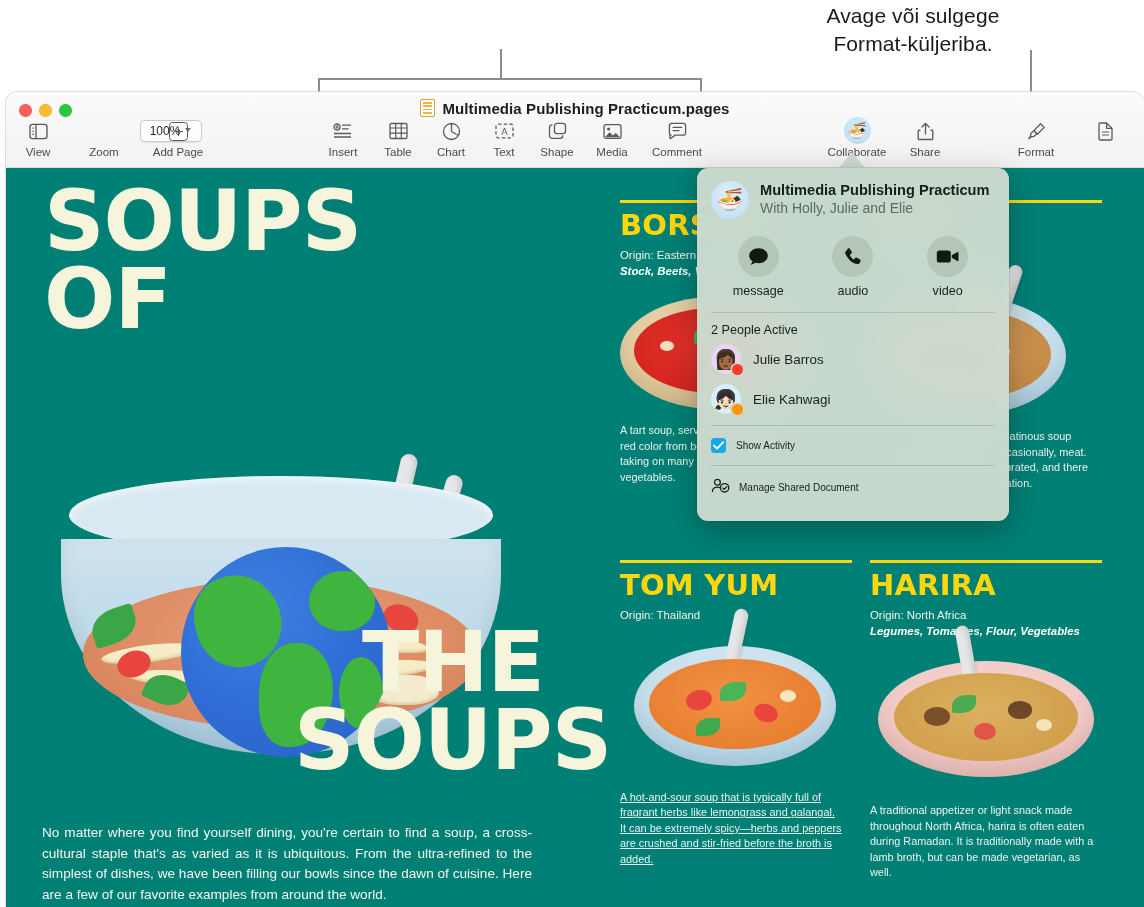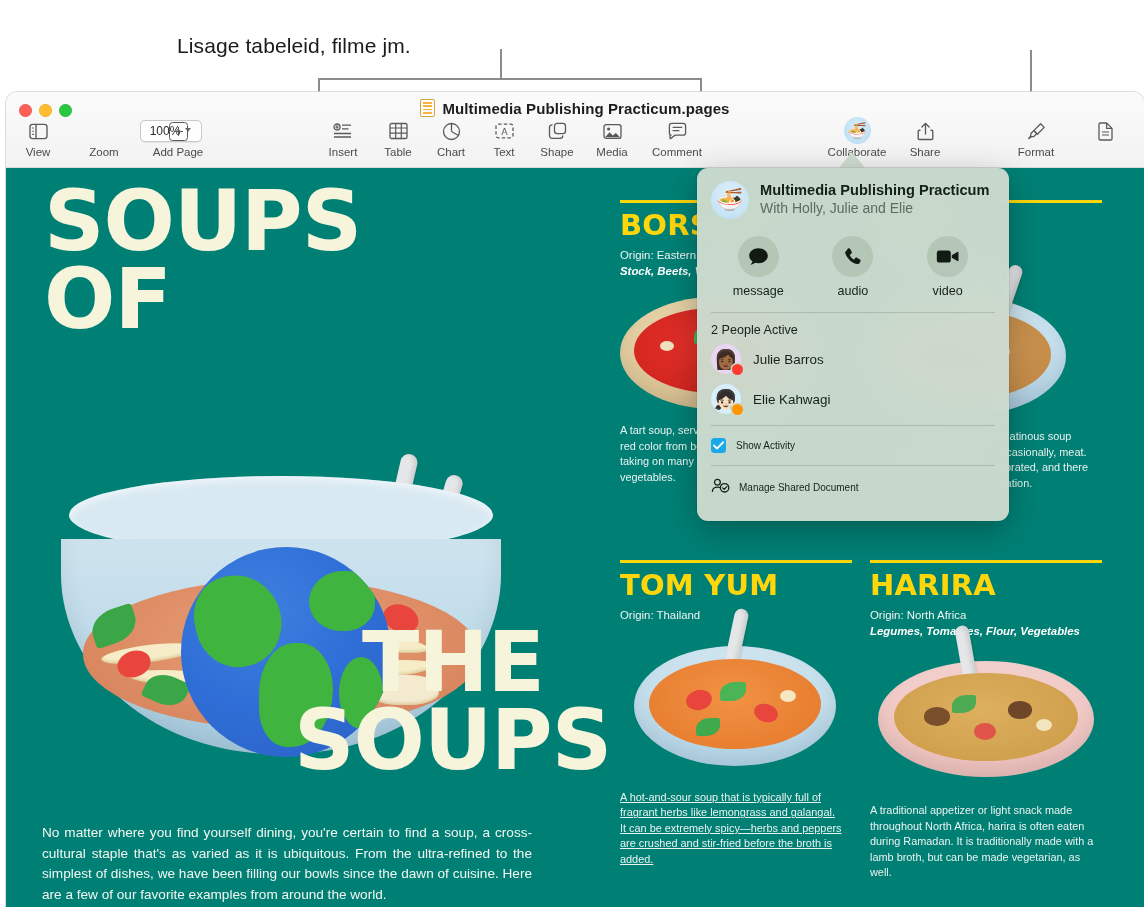--- a/index.html
+++ b/index.html
@@ -246,21 +246,22 @@
     display:flex; align-items:center; justify-content:center; flex: 0 0 15px;
   }
   #pop-manage { display:flex; align-items:center; gap: 9px; padding: 6px 14px; }
   .pop-menu-lbl { font-size: 10px; color: #17211b; }
 </style>
 </head>
 <body>
 
 <div id="root">
 
-  <div class="callout-text" id="callout-left">Lisage tabeleid, filme jm.</div>
+  <div class="callout-text" id="callout-right">Avage või sulgege
+Format-küljeriba.</div>
 
   <div class="leader leader-v" style="left:500px; top:49px; height:30px;"></div>
   <div class="leader leader-h" style="left:318px; top:78px; width:384px;"></div>
   <div class="leader leader-v" style="left:318px; top:78px; height:14px;"></div>
   <div class="leader leader-v" style="left:700px; top:78px; height:14px;"></div>
 
   <div class="leader leader-v" style="left:1030px; top:50px; height:52px;"></div>
 
   <div id="window">
 

